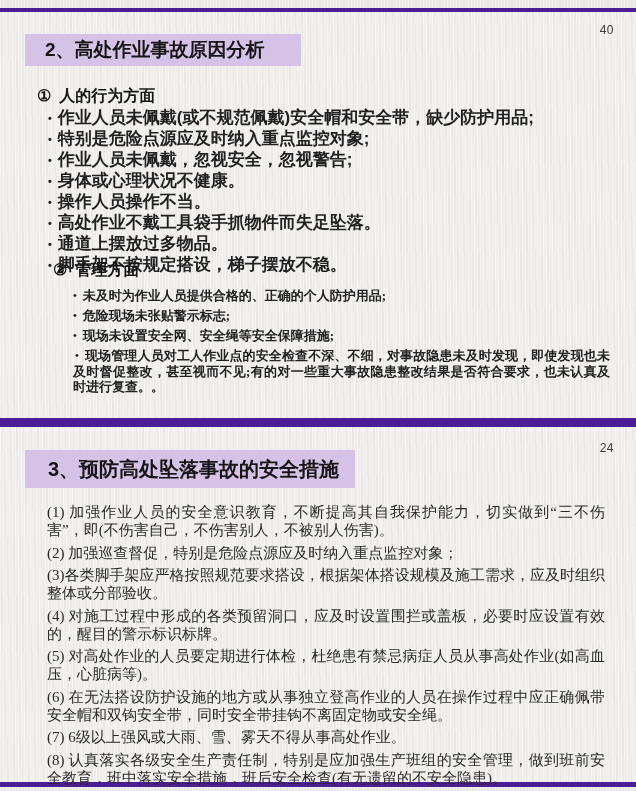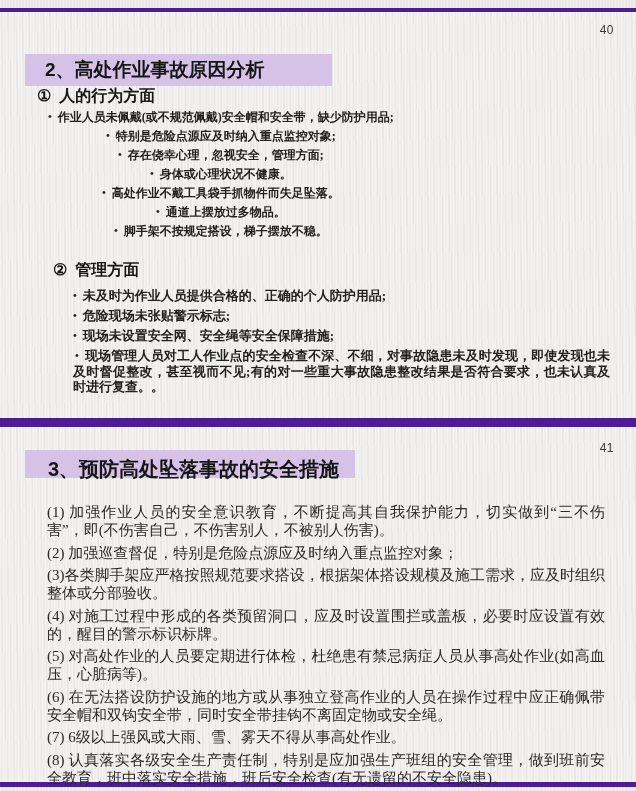--- a/index.html
+++ b/index.html
@@ -14,30 +14,30 @@
          background-image:
            repeating-linear-gradient(90deg, rgba(255,255,255,.38) 0 1px, transparent 1px 3px),
            repeating-linear-gradient(88deg, rgba(118,118,114,.05) 0 2px, transparent 2px 7px);}
   .slide1{top:12px;height:406px;}
   .slide2{top:427px;height:355px;}
   .pagenum{position:absolute;right:22px;font-size:12px;color:#3c3c3c;letter-spacing:.5px;}
   .slide1 .pagenum{top:11px;}
   .slide2 .pagenum{top:14px;}
   .titlebar{position:absolute;background:#d6c2e7;color:#161616;font-weight:bold;
             font-family:"Liberation Sans",sans-serif;white-space:nowrap;}
-  .slide1 .titlebar{left:25px;top:42px;width:307px;height:32px;line-height:32px;
+  .slide1 .titlebar{left:25px;top:22px;width:276px;height:32px;line-height:32px;
                     font-size:19px;padding-left:20px;box-sizing:border-box;}
-  .slide2 .titlebar{left:25px;top:23px;width:330px;height:28px;line-height:38px;
+  .slide2 .titlebar{left:25px;top:23px;width:330px;height:38px;line-height:38px;
                     font-size:20px;padding-left:23px;box-sizing:border-box;}
   .sec-heading{position:absolute;font-size:16px;font-weight:bold;color:#161616;white-space:nowrap;}
   .sec-heading .marker{margin-right:8px;}
   .s1h{left:37px;top:74px;}
   .s2h{left:53px;top:248px;}
-  .bullets1{position:absolute;left:48px;top:96px;font-size:12px;line-height:19px;
-            font-weight:bold;font-family:Liberation Serif, serif;color:#212121;white-space:nowrap;text-align:center;}
+  .bullets1{position:absolute;left:48px;top:96px;font-size:17px;line-height:19px;
+            font-weight:bold;font-family:Liberation Sans, sans-serif;color:#212121;white-space:nowrap;}
   .bullets1 > div::before{content:"•";font-size:11px;margin-right:6px;position:relative;top:-1px;}
   .bullets2{position:absolute;left:73px;top:276px;width:537px;font-size:13px;
             font-weight:bold;font-family:"Liberation Serif",serif;color:#212121;}
   .bullets2 .sb{line-height:15px;margin-bottom:4px;white-space:nowrap;}
   .bullets2 .lb{line-height:15px;text-align:justify;text-indent:2px;}
   .bullets2 div::before{content:"•";font-size:11px;margin-right:6px;position:relative;top:-1px;}
   .items{position:absolute;left:47px;top:76px;width:558px;font-size:15px;line-height:18px;
          font-family:"Liberation Serif",serif;color:#2a2a2a;}
   .items p{margin:0 0 4.5px 0;text-align:justify;}
   .watermark{position:absolute;left:486px;top:377px;display:flex;align-items:center;
@@ -62,41 +62,42 @@
     <div class="titlebar">
       <span>2、高处作业事故原因分析</span>
     </div>
 
     <div class="sec-heading s1h">
       <span class="marker">①</span><span>人的行为方面</span>
     </div>
     <div class="bullets1">
       <div>作业人员未佩戴(或不规范佩戴)安全帽和安全带，缺少防护用品;</div>
       <div>特别是危险点源应及时纳入重点监控对象;</div>
-      <div>存在侥幸心理，忽视安全，管理方面;</div>
+      <div>作业人员未佩戴，忽视安全，忽视警告;</div>
       <div>身体或心理状况不健康。</div>
+      <div>操作人员操作不当。</div>
       <div>高处作业不戴工具袋手抓物件而失足坠落。</div>
       <div>通道上摆放过多物品。</div>
       <div>脚手架不按规定搭设，梯子摆放不稳。</div>
     </div>
 
     <div class="sec-heading s2h">
       <span class="marker">②</span><span>管理方面</span>
     </div>
     <div class="bullets2">
       <div class="sb">未及时为作业人员提供合格的、正确的个人防护用品;</div>
       <div class="sb">危险现场未张贴警示标志;</div>
       <div class="sb">现场未设置安全网、安全绳等安全保障措施;</div>
       <div class="lb">现场管理人员对工人作业点的安全检查不深、不细，对事故隐患未及时发现，即使发现也未及时督促整改，甚至视而不见;有的对一些重大事故隐患整改结果是否符合要求，也未认真及时进行复查。。</div>
     </div>
 
   </section>
 
   <section class="slide slide2">
-    <div class="pagenum">41</div>
+    <div class="pagenum">24</div>
     <div class="titlebar">
       <span>3、预防高处坠落事故的安全措施</span>
     </div>
     <div class="items">
       <p>(1) 加强作业人员的安全意识教育，不断提高其自我保护能力，切实做到“三不伤害”，即(不伤害自己，不伤害别人，不被别人伤害)。</p>
       <p>(2) 加强巡查督促，特别是危险点源应及时纳入重点监控对象；</p>
       <p>(3)各类脚手架应严格按照规范要求搭设，根据架体搭设规模及施工需求，应及时组织整体或分部验收。</p>
       <p>(4) 对施工过程中形成的各类预留洞口，应及时设置围拦或盖板，必要时应设置有效的，醒目的警示标识标牌。</p>
       <p>(5) 对高处作业的人员要定期进行体检，杜绝患有禁忌病症人员从事高处作业(如高血压，心脏病等)。</p>
       <p>(6) 在无法搭设防护设施的地方或从事独立登高作业的人员在操作过程中应正确佩带安全帽和双钩安全带，同时安全带挂钩不离固定物或安全绳。</p>

